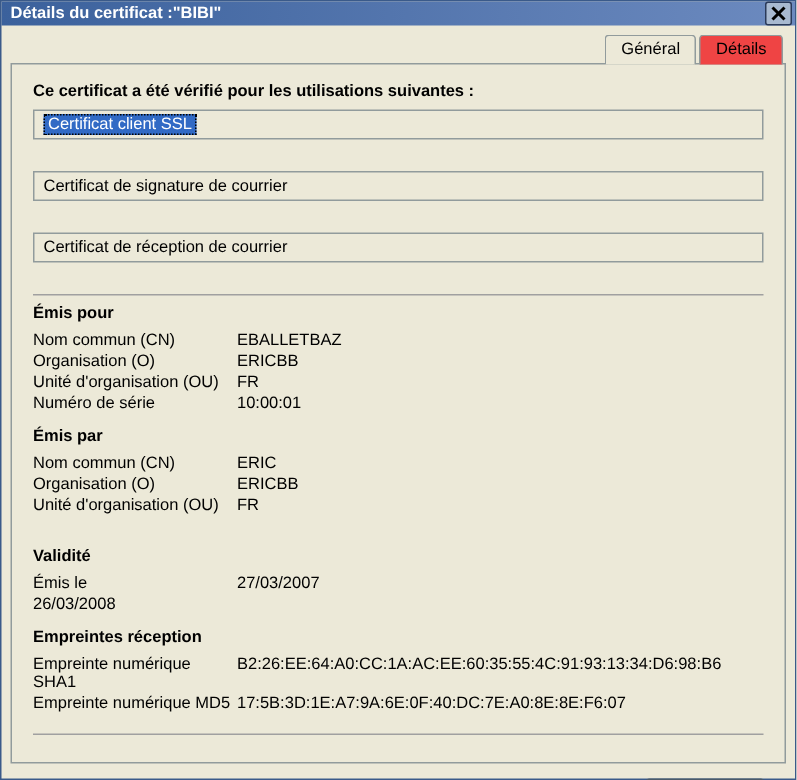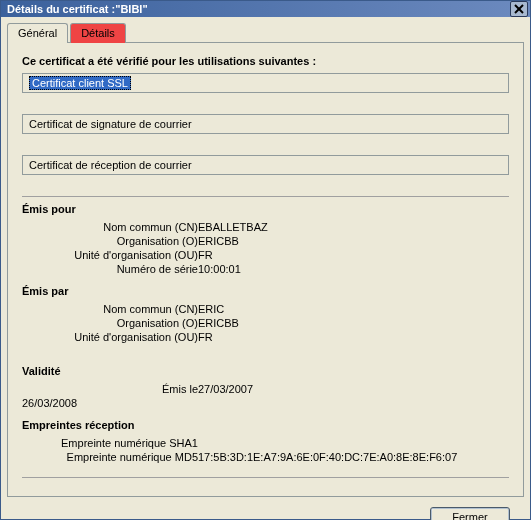--- a/index.html
+++ b/index.html
@@ -44,20 +44,21 @@
   .close-btn svg { display:block; }
   .client {
     flex: 1;
     display: flex;
     flex-direction: column;
     padding: 6px 6px 0 6px;
   }
   .tabs-row {
     display: flex;
     gap: 0;
+    justify-content: flex-end;
   }
   .tab {
     border: 1px solid #919B9C;
     border-bottom: none;
     border-radius: 3px 3px 0 0;
     padding: 3px 10px 4px;
     background: #ECE9D8;
     color: #000;
     margin-right: 2px;
     cursor: pointer;
@@ -97,23 +98,22 @@
   .hr {
     border: none;
     border-top: 1px solid #A0A0A0;
     margin: 12px 0 6px;
   }
   .kv-row {
     display: flex;
     margin: 2px 0;
   }
   .kv-label {
-    width: 176px;
+    width: 136px;
     color: #000;
-    text-align: right;
   }
   .kv-value {
     color: #000;
   }
   .bottom-bar {
     padding: 10px 14px 14px 0;
     display: flex;
     justify-content: flex-end;
   }
   .btn {
@@ -206,20 +206,21 @@
         <div class="kv-label">Émis le</div>
         <div class="kv-value">27/03/2007</div>
       </div>
       <div class="kv-row">
         <div class="kv-value">26/03/2008</div>
       </div>
 
       <div class="section-title" style="margin-top:10px">Empreintes réception</div>
       <div class="kv-row">
         <div class="kv-label">Empreinte numérique SHA1</div>
+        <div class="kv-value">B2:26:EE:64:A0:CC:1A:AC:EE:60:35:55:4C:91:93:13:34:D6:98:B6</div>
       </div>
       <div class="kv-row">
         <div class="kv-label">Empreinte numérique MD5</div>
         <div class="kv-value">17:5B:3D:1E:A7:9A:6E:0F:40:DC:7E:A0:8E:8E:F6:07</div>
       </div>
 
       <hr class="hr" style="margin-top:14px">
 
     </div>
 

